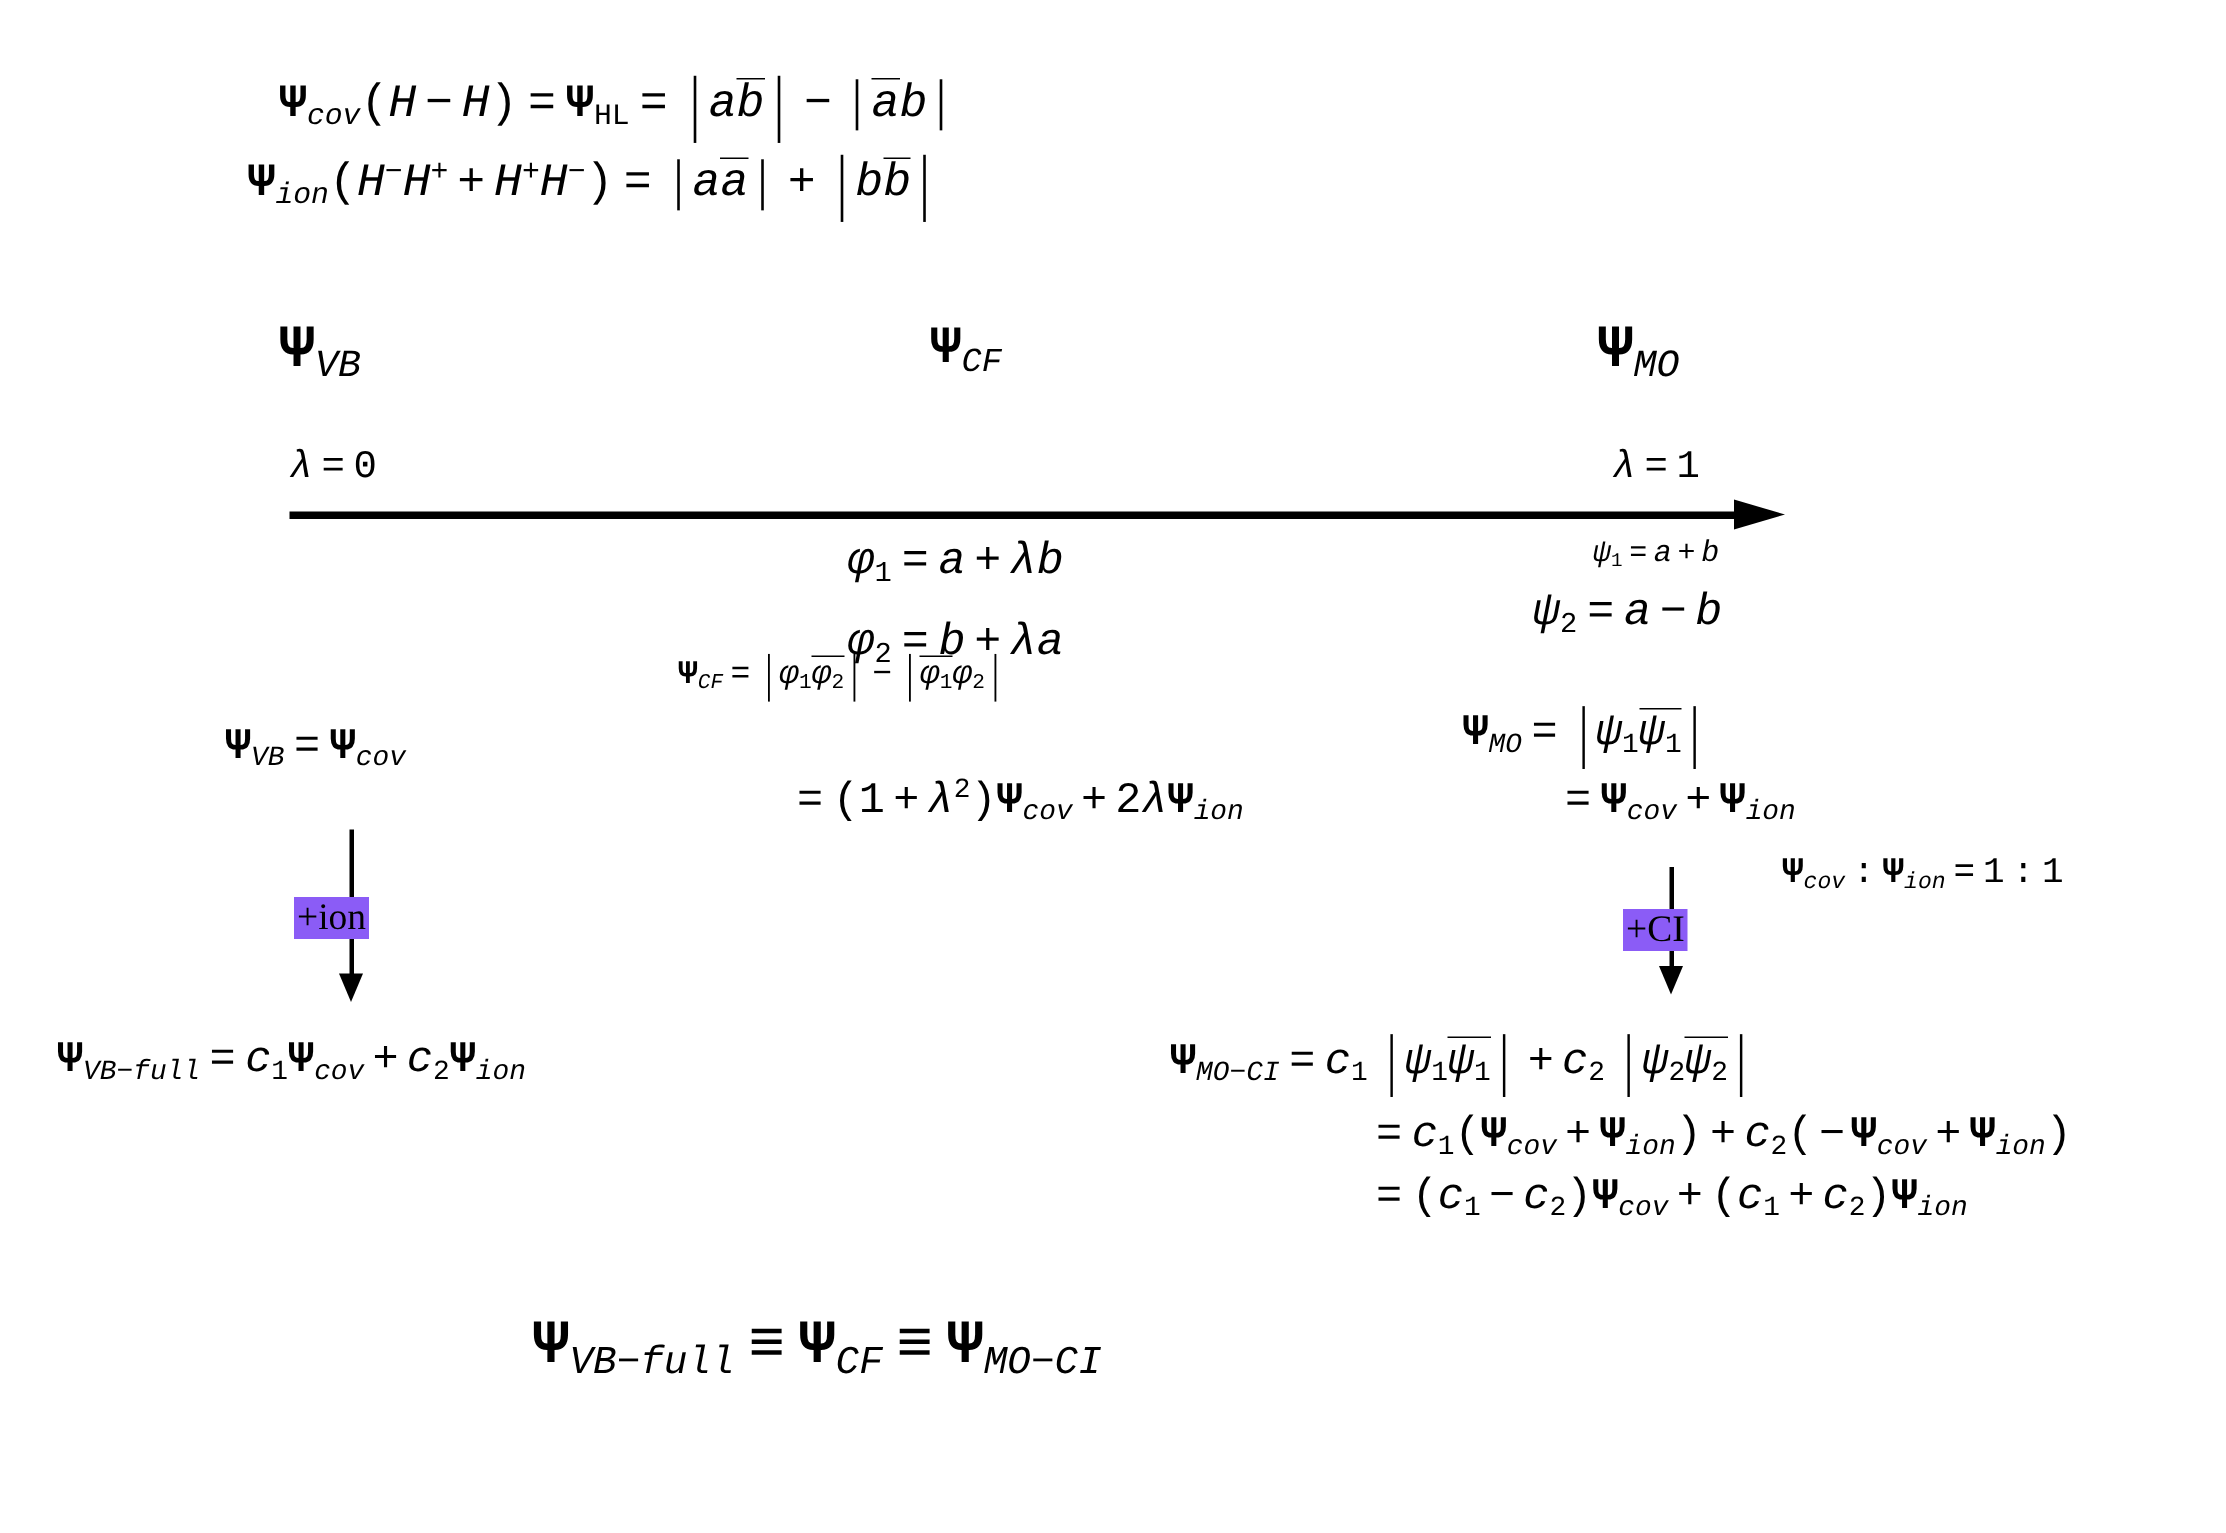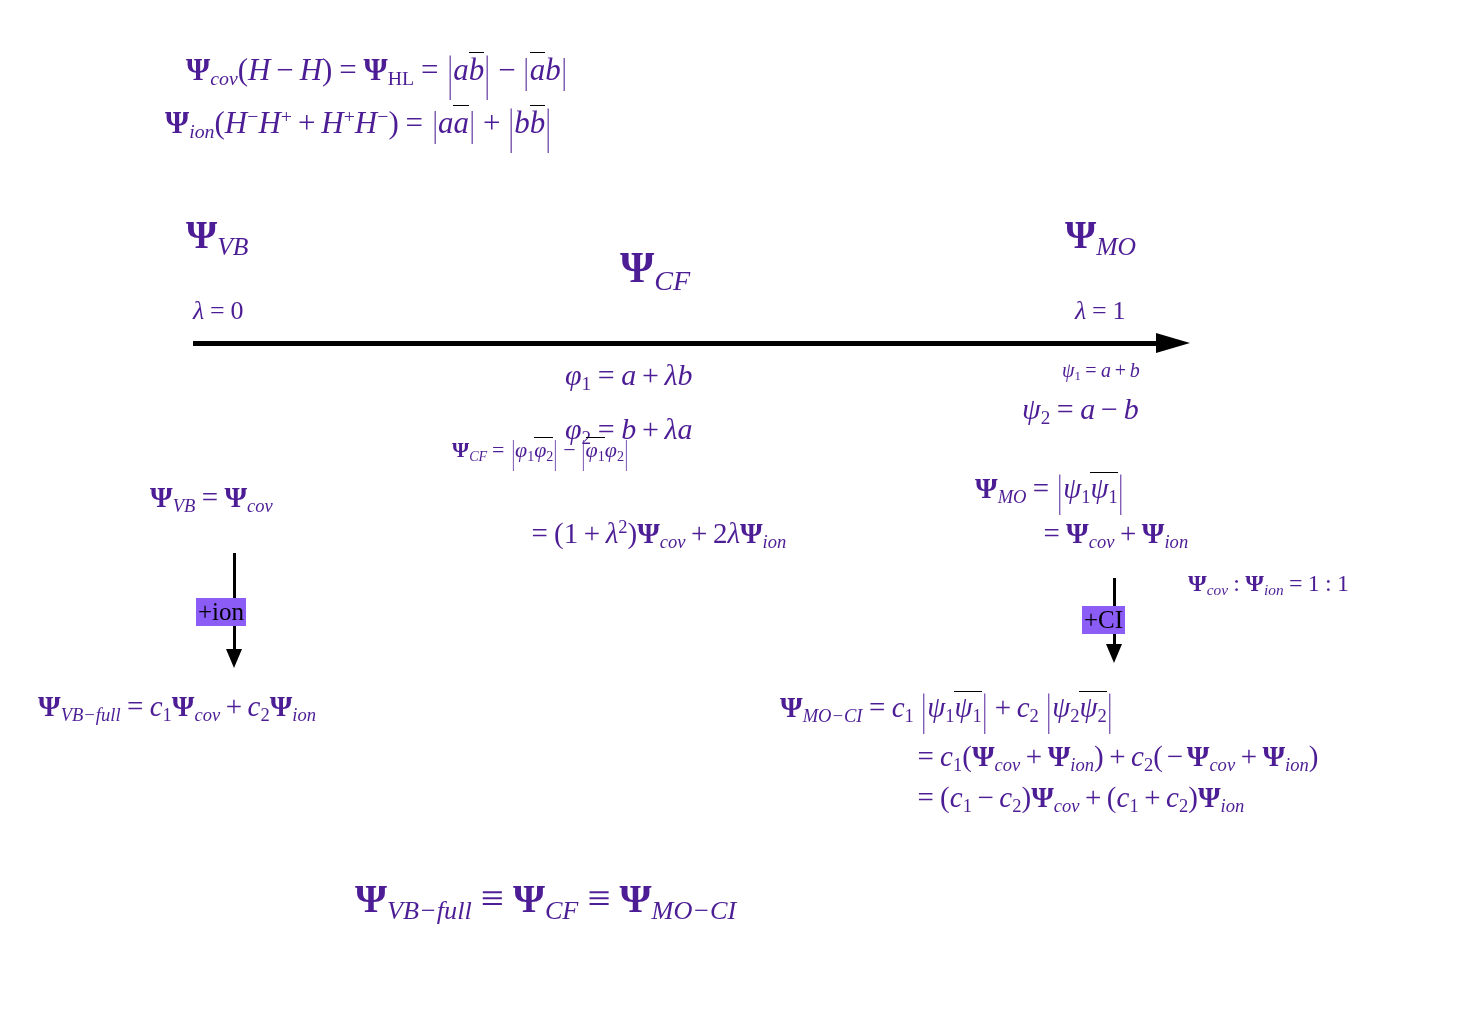--- a/index.html
+++ b/index.html
@@ -13,22 +13,22 @@
     position: relative;
     overflow: hidden;
     font-family: "Liberation Serif", "DejaVu Serif", serif;
     color: #000000;
   }
 
   
   .m {
     position: absolute;
     white-space: nowrap;
-    font-family: Liberation Serif, serif;
-    color: #4c1d95;
+    font-family: Liberation Mono, monospace;
+    color: #000000;
     line-height: 1.0;
   }
   .it   { font-style: italic; }
   .up   { font-style: normal; }
 
   
   .psiB { font-weight: bold; font-style: normal; }
 
   
   sub, sup {
@@ -128,21 +128,21 @@
 </div>
 
 <div class="m" style="left:165px; top:103px; font-size:31px;">
   <span class="psiB">Ψ</span><sub>ion</sub><span class="up">(</span><span class="it">H</span><sup class="upr">−</sup><span class="it">H</span><sup class="upr">+</sup><span class="op">+</span><span class="it">H</span><sup class="upr">+</sup><span class="it">H</span><sup class="upr">−</sup><span class="up">)</span><span class="eq">=</span><span class="det"><span class="shortbar">|</span><span class="it">a</span><span class="ovl it">a</span><span class="shortbar">|</span></span><span class="op">+</span><span class="det"><span class="tall">|</span><span class="it">b</span><span class="ovl it">b</span><span class="tall">|</span></span>
 </div>
 
 <div class="m" style="left:186px; top:215px; font-size:40px;">
   <span class="psiB">Ψ</span><sub>VB</sub>
 </div>
 
-<div class="m" style="left:620px; top:215px; font-size:44px;margin-top:31px;">
+<div class="m" style="left:620px; top:215px; font-size:35px;">
   <span class="psiB">Ψ</span><sub>CF</sub>
 </div>
 
 <div class="m" style="left:1065px; top:215px; font-size:40px;">
   <span class="psiB">Ψ</span><sub>MO</sub>
 </div>
 
 <div class="m" style="left:193px; top:298px; font-size:26px;">
   <span class="it">λ</span><span class="eq">=</span><span class="up">0</span>
 </div>

